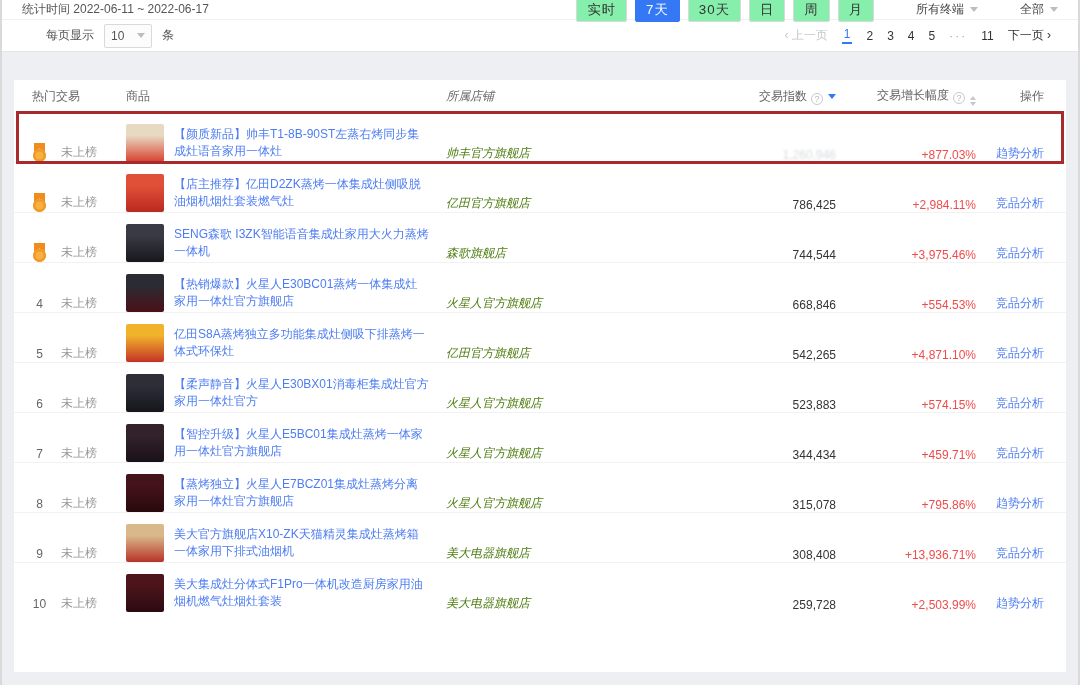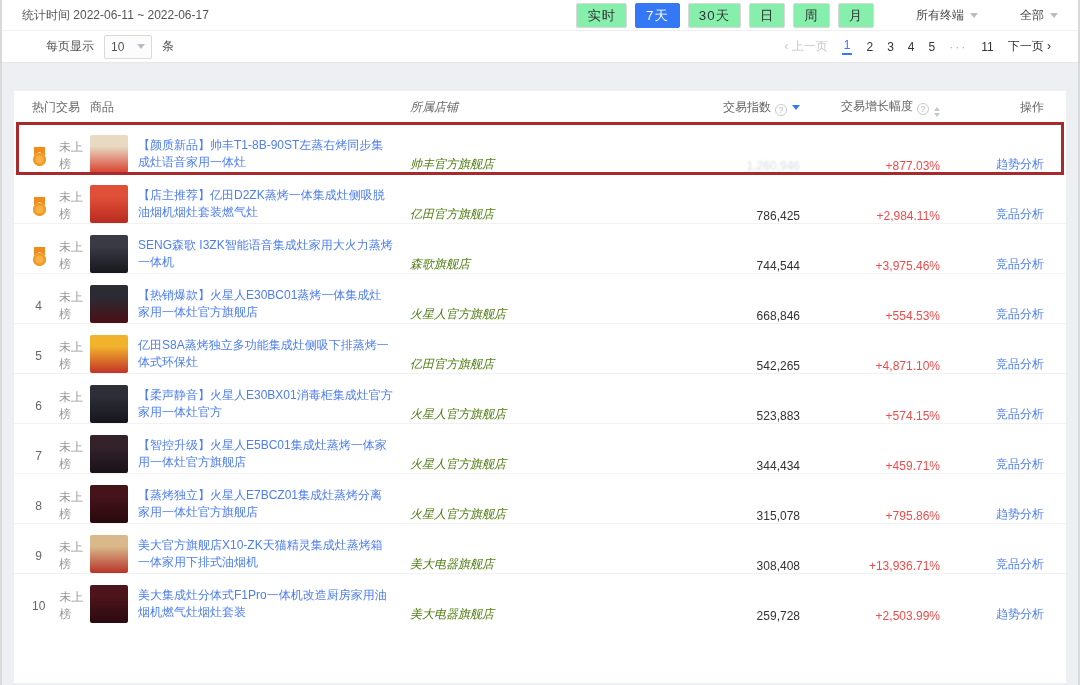--- a/index.html
+++ b/index.html
@@ -3,21 +3,21 @@
 <meta charset="utf-8">
 <style>
   * { margin:0; padding:0; box-sizing:border-box; }
   html,body { width:1080px; height:685px; overflow:hidden; }
   body {
     font-family:"Liberation Sans","DejaVu Sans",sans-serif;
     font-size:12px; color:#333; background:#edeff2;
     border-left:2px solid #d9d9d9; border-right:2px solid #d9d9d9;
   }
   .bar { background:#fff; display:flex; align-items:center; justify-content:space-between; padding:0 20px; }
-  .topbar { height:31px; border-bottom:1px solid #f0f0f0;gap:8px; }
+  .topbar { height:20px; border-bottom:1px solid #f0f0f0;gap:8px; }
   .stat-time { color:#555; }
   .top-right { display:flex; align-items:center; }
   .btn {
     height:25px; line-height:23px; padding:0 10px; margin-left:8px;
     border:1px solid #d9d9d9; border-radius:2px; background:#86efac; color:#333;
     cursor:pointer; letter-spacing:1px;
   }
   .btn.primary { background:#3478f6; border-color:#3478f6; color:#fff; }
   .dropdown { display:flex; align-items:center; margin-left:42px; color:#444; cursor:pointer; }
   .caret-down { width:0; height:0; border-left:4px solid transparent; border-right:4px solid transparent;
@@ -38,21 +38,21 @@
   .card-header { display:flex; align-items:center; height:50px; padding:0 20px; border-bottom:1px solid #e8e8e8; }
   .panel-title { font-size:16px; font-weight:bold; color:#222; margin-left:8px; }
   .tabs { display:flex; margin-left:55px; height:50px; }
   .tab { margin-right:38px; color:#333; line-height:48px; font-size:13px; cursor:pointer; border-bottom:3px solid transparent; }
   .tab.active { color:#3478f6; border-bottom-color:#3478f6; }
   .header-right { margin-left:auto; display:flex; align-items:center; }
   .breadcrumb { display:flex; align-items:center; color:#444; cursor:pointer; }
   .view-all { color:#3478f6; margin-left:28px; cursor:pointer; }
   .view-all::after { content:" ›"; font-size:13px; }
   .thead { display:flex; align-items:center; height:32px; color:#666; }
-  .col-rank { width:76px; padding-left:18px; }
+  .col-rank { width:112px; padding-left:18px; }
   .col-product { width:320px; display:flex; align-items:center; }
   .col-store { width:240px;font-style:italic; }
   .col-index { width:150px; text-align:right; }
   .col-growth { width:140px; text-align:right; }
   .col-action { flex:1; text-align:right; padding-right:22px; }
   .q-circle { display:inline-block; width:12px; height:12px; border:1px solid #c6cad0; border-radius:50%;
     color:#b6bac0; font-size:9px; line-height:10px; text-align:center; margin-left:4px; vertical-align:-2px; }
   .sort-desc { width:0; height:0; border-left:4px solid transparent; border-right:4px solid transparent;
     border-top:5px solid #3478f6; display:inline-block; margin-left:5px; vertical-align:1px; }
   .sorter { display:inline-flex; flex-direction:column; margin-left:5px; vertical-align:-1px; }

